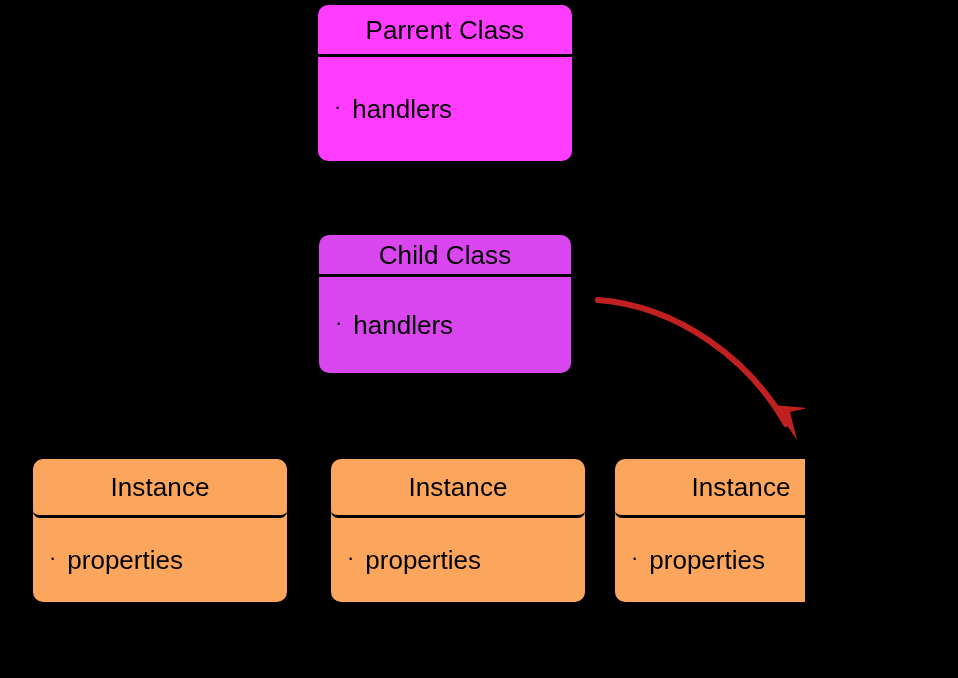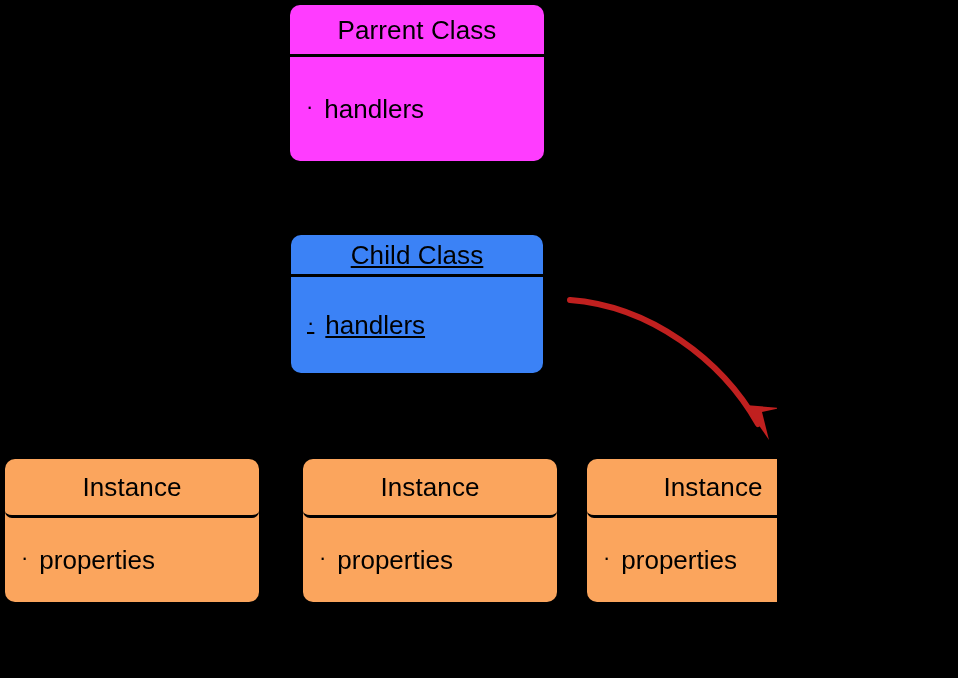--- a/index.html
+++ b/index.html
@@ -10,20 +10,21 @@
   }
   body {
     font-family: "Liberation Sans", sans-serif;
   }
   #canvas {
     position: relative;
     width: 777px;
     height: 678px;
     background: #000000;
     overflow: hidden;
+    margin-left: 28px;
   }
   .node {
     position: absolute;
     box-sizing: border-box;
     border-radius: 10px;
     overflow: hidden;
     display: flex;
     flex-direction: column;
   }
   .node-title {
@@ -105,21 +106,21 @@
 <div id="canvas" style="background: rgb(0, 0, 0);">
 
   <div class="node" id="parent-class" style="background: rgb(255, 60, 255);">
     <div class="node-title" style="color: rgb(0, 0, 0);">Parrent Class</div>
     <div class="node-body" style="color: rgb(0, 0, 0);">
       <span class="bullet">·</span>
       <span>handlers</span>
     </div>
   </div>
 
-  <div class="node" id="child-class" style="background: #3b82f6; text-decoration: underline;">
+  <div class="node" id="child-class" style="background: #d946ef;">
     <div class="node-title" style="color: rgb(0, 0, 0);">Child Class</div>
     <div class="node-body" style="color: rgb(0, 0, 0);">
       <span class="bullet">·</span>
       <span>handlers</span>
     </div>
   </div>
 
   <div class="node instance" id="instance-1" style="background: rgb(251, 165, 93);">
     <div class="node-title" style="color: rgb(0, 0, 0);">Instance</div>
     <div class="node-body" style="color: rgb(0, 0, 0);">

